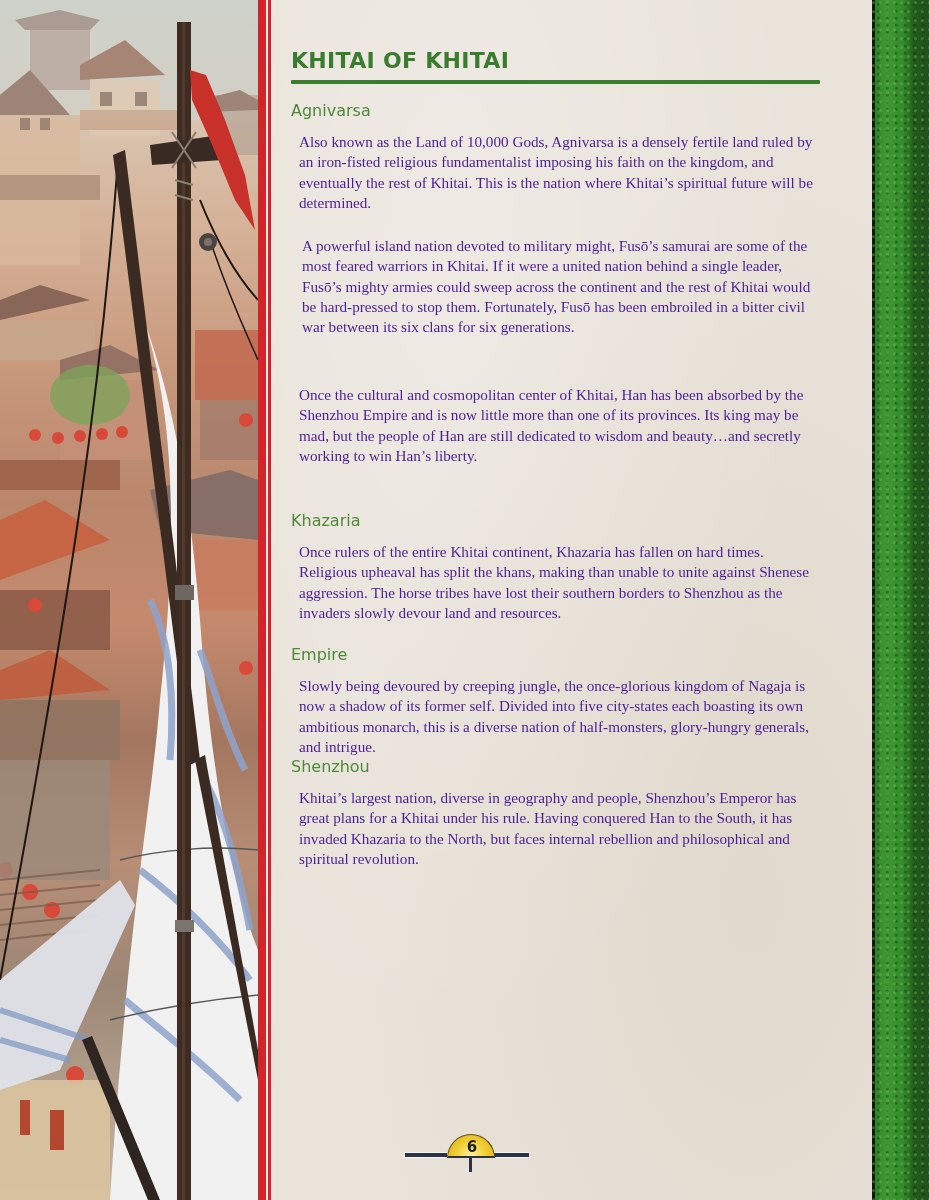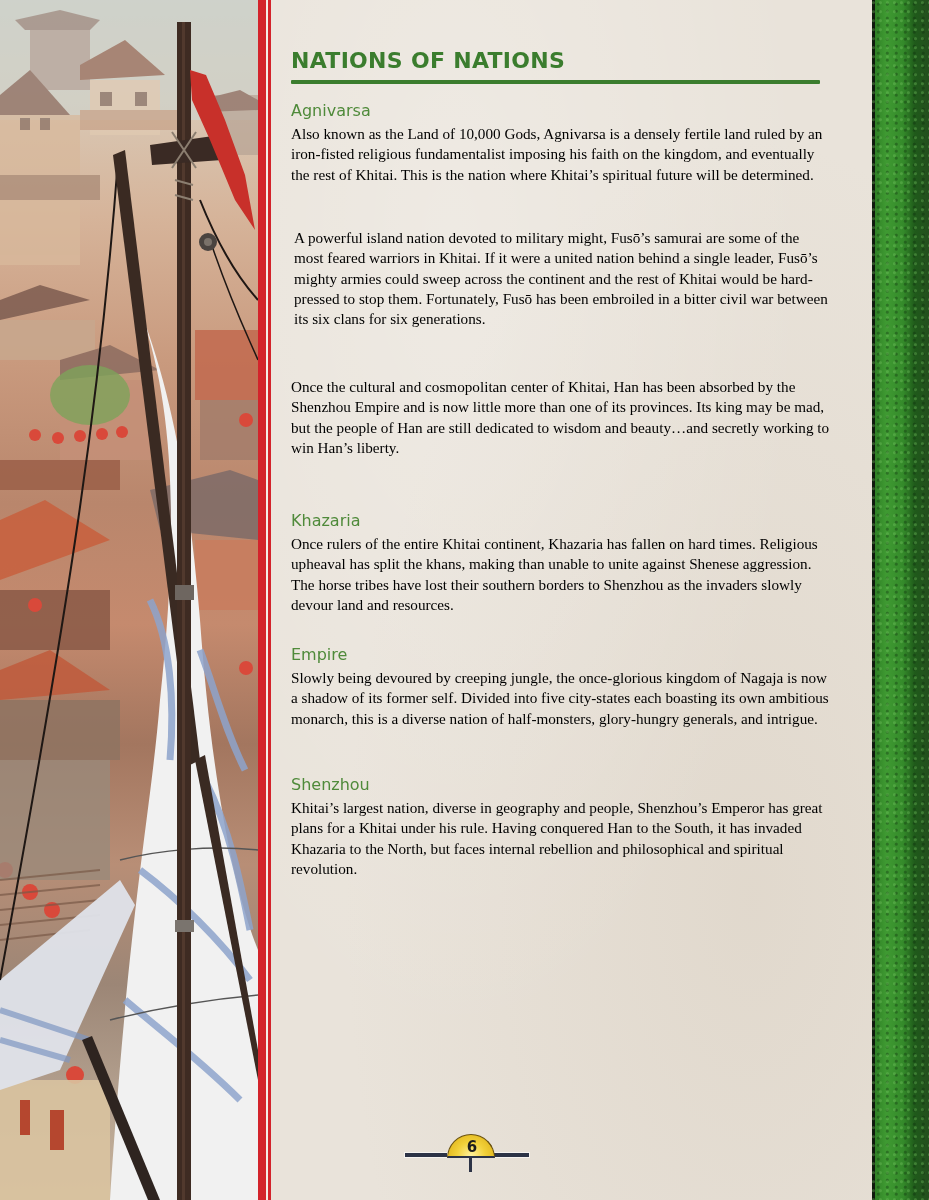--- a/index.html
+++ b/index.html
@@ -47,28 +47,28 @@
       color: #3b7d2e; font-size: 22px; letter-spacing: 0.3px;
       margin: 0; line-height: 30px;
     }
     .title-rule { height: 4px; width: 529px; background: #3b7d2e; margin-top: 4px; border-radius: 1px; }
     .section { margin: 0; }
     .section h2 {
       font-family: "DejaVu Sans", sans-serif; font-weight: normal;
       color: #4f8a3a; font-size: 16px; margin: 0; line-height: 26px;
     }
     .section p {
-      margin: 0; color: #000000; font-size: 15.2px; line-height: 20.3px;
+      margin: 8px; color: #4c1d95; font-size: 15.2px; line-height: 20.3px;
     }
     .s0 { position: absolute; top: 52px; }
     .s1 { position: absolute; top: 182px; }
     .s2 { position: absolute; top: 331px; }
     .s3 { position: absolute; top: 462px; }
     .s4 { position: absolute; top: 596px; }
-    .s5 { position: absolute; top: 726px; }
+    .s5 { position: absolute; top: 708px; }
     .section { left: 0; width: 540px; }
     .section p.indent { padding-left: 3px; }
     
     .footer { position: absolute; left: 405px; top: 1134px; width: 124px; height: 40px; }
     .footer .bar-l, .footer .bar-r { position: absolute; top: 19px; height: 4px; background: #2c3346; box-shadow: 0 0 0 1px rgba(255,255,255,0.6); }
     .footer .bar-l { left: 0; width: 42px; }
     .footer .bar-r { right: 0; width: 35px; }
     .fan {
       position: absolute; left: 42px; top: 0; width: 48px; height: 24px;
       border-radius: 24px 24px 0 0;
@@ -206,21 +206,21 @@
 
 <div class="border-thick"></div>
 <div class="border-gap"></div>
 <div class="border-thin"></div>
 
 <div class="page"></div>
 
 <div class="green-strip"></div>
 
 <div class="content">
-  <h1 class="page-title">NATIONS OF NATIONS</h1>
+  <h1 class="page-title">KHITAI OF KHITAI</h1>
   <div class="title-rule"></div>
 
   <div class="section s0">
     <h2>Agnivarsa</h2>
     <p>Also known as the Land of 10,000 Gods, Agnivarsa is a densely fertile land ruled by an iron-fisted religious fundamentalist imposing his faith on the kingdom, and eventually the rest of Khitai. This is the nation where Khitai’s spiritual future will be determined.</p>
   </div>
 
   <div class="section s1">
     <p class="indent">A powerful island nation devoted to military might, Fusō’s samurai are some of the most feared warriors in Khitai. If it were a united nation behind a single leader, Fusō’s mighty armies could sweep across the continent and the rest of Khitai would be hard-pressed to stop them. Fortunately, Fusō has been embroiled in a bitter civil war between its six clans for six generations.</p>
   </div>

